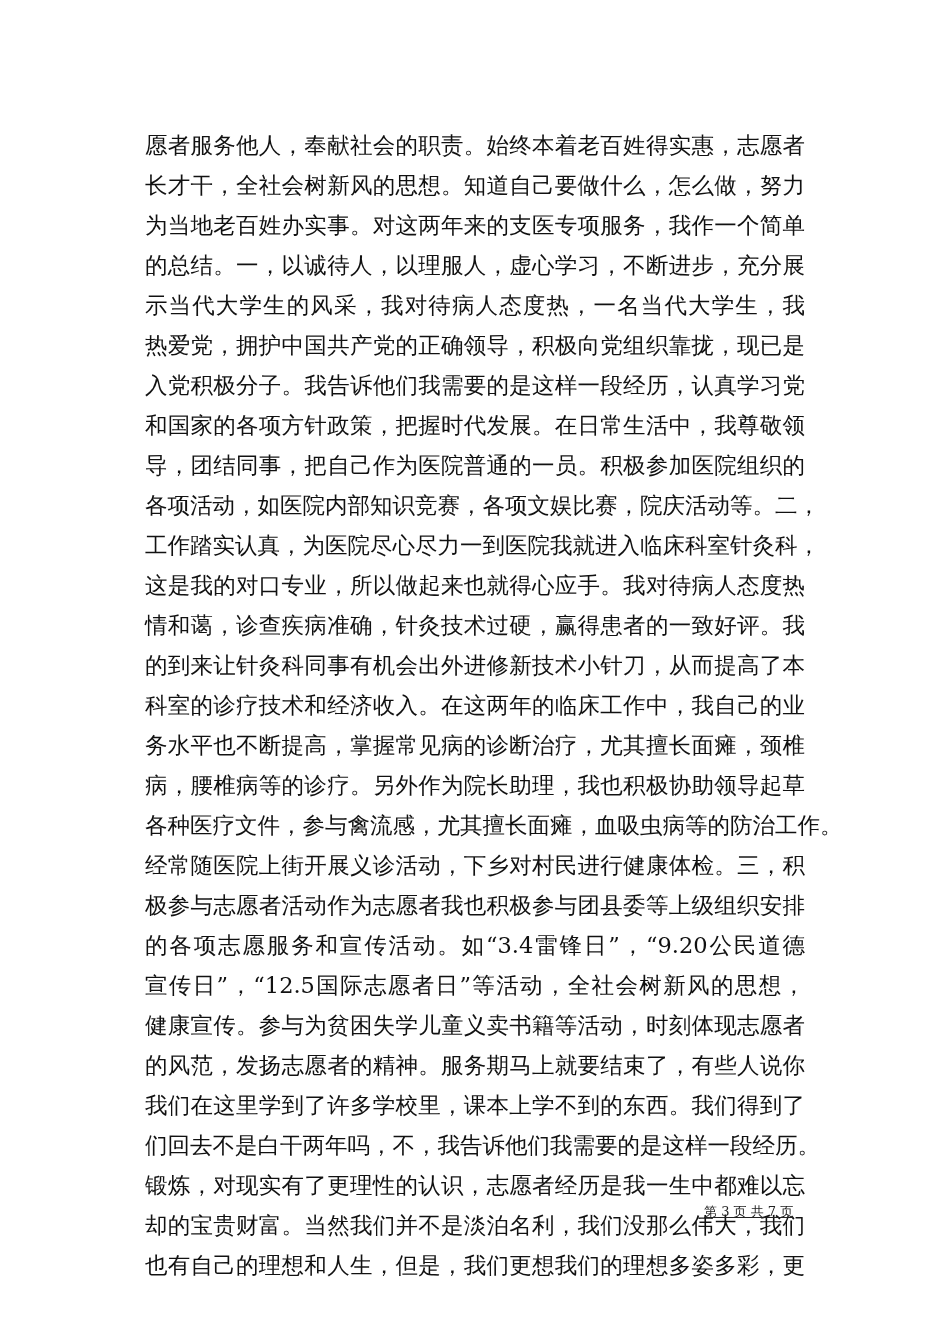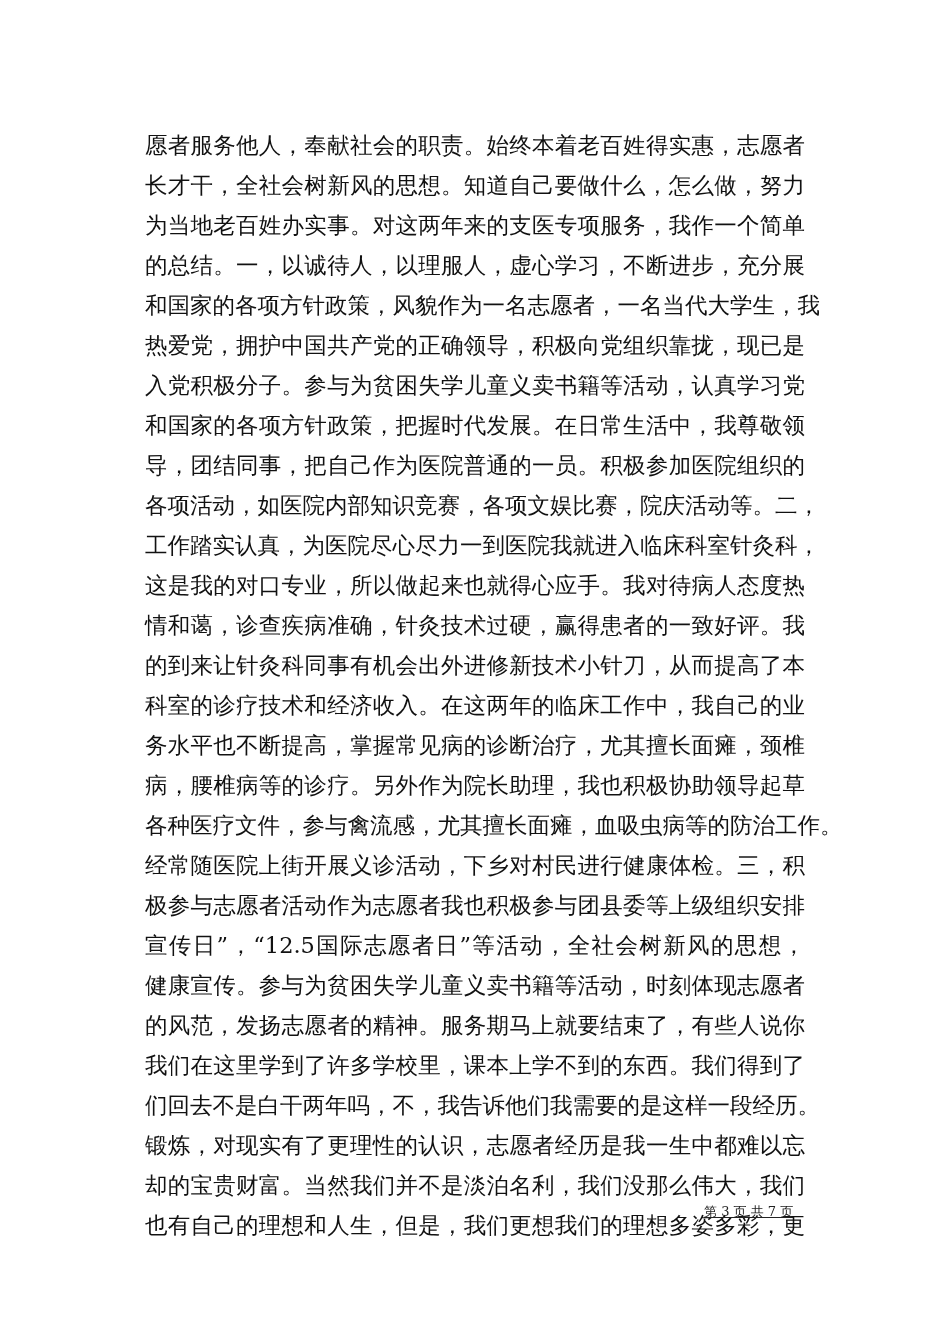--- a/index.html
+++ b/index.html
@@ -52,36 +52,37 @@
   </style>
 </head>
 <body>
 
 <div class="page">
   <div class="body-text" id="body-text">
       <span class="line">愿者服务他人，奉献社会的职责。始终本着老百姓得实惠，志愿者</span>
       <span class="line">长才干，全社会树新风的思想。知道自己要做什么，怎么做，努力</span>
       <span class="line">为当地老百姓办实事。对这两年来的支医专项服务，我作一个简单</span>
       <span class="line">的总结。一，以诚待人，以理服人，虚心学习，不断进步，充分展</span>
-      <span class="line">和国家的各项方针政策，风貌作为一名志愿者，一名当代大学生，我</span>
+      <span class="line">示当代大学生的风采，我对待病人态度热，一名当代大学生，我</span>
       <span class="line">热爱党，拥护中国共产党的正确领导，积极向党组织靠拢，现已是</span>
-      <span class="line">入党积极分子。参与为贫困失学儿童义卖书籍等活动，认真学习党</span>
+      <span class="line">入党积极分子。我告诉他们我需要的是这样一段经历，认真学习党</span>
       <span class="line">和国家的各项方针政策，把握时代发展。在日常生活中，我尊敬领</span>
       <span class="line">导，团结同事，把自己作为医院普通的一员。积极参加医院组织的</span>
       <span class="line">各项活动，如医院内部知识竞赛，各项文娱比赛，院庆活动等。二，</span>
       <span class="line">工作踏实认真，为医院尽心尽力一到医院我就进入临床科室针灸科，</span>
       <span class="line">这是我的对口专业，所以做起来也就得心应手。我对待病人态度热</span>
       <span class="line">情和蔼，诊查疾病准确，针灸技术过硬，赢得患者的一致好评。我</span>
       <span class="line">的到来让针灸科同事有机会出外进修新技术小针刀，从而提高了本</span>
       <span class="line">科室的诊疗技术和经济收入。在这两年的临床工作中，我自己的业</span>
       <span class="line">务水平也不断提高，掌握常见病的诊断治疗，尤其擅长面瘫，颈椎</span>
       <span class="line">病，腰椎病等的诊疗。另外作为院长助理，我也积极协助领导起草</span>
       <span class="line">各种医疗文件，参与禽流感，尤其擅长面瘫，血吸虫病等的防治工作。</span>
       <span class="line">经常随医院上街开展义诊活动，下乡对村民进行健康体检。三，积</span>
       <span class="line">极参与志愿者活动作为志愿者我也积极参与团县委等上级组织安排</span>
+      <span class="line">的各项志愿服务和宣传活动。如“3.4雷锋日”，“9.20公民道德</span>
       <span class="line">宣传日”，“12.5国际志愿者日”等活动，全社会树新风的思想，</span>
       <span class="line">健康宣传。参与为贫困失学儿童义卖书籍等活动，时刻体现志愿者</span>
       <span class="line">的风范，发扬志愿者的精神。服务期马上就要结束了，有些人说你</span>
       <span class="line">我们在这里学到了许多学校里，课本上学不到的东西。我们得到了</span>
       <span class="line">们回去不是白干两年吗，不，我告诉他们我需要的是这样一段经历。</span>
       <span class="line">锻炼，对现实有了更理性的认识，志愿者经历是我一生中都难以忘</span>
       <span class="line">却的宝贵财富。当然我们并不是淡泊名利，我们没那么伟大，我们</span>
       <span class="line">也有自己的理想和人生，但是，我们更想我们的理想多姿多彩，更</span>
     </div>
   <div class="footer">第 3 页 共 7 页</div>

